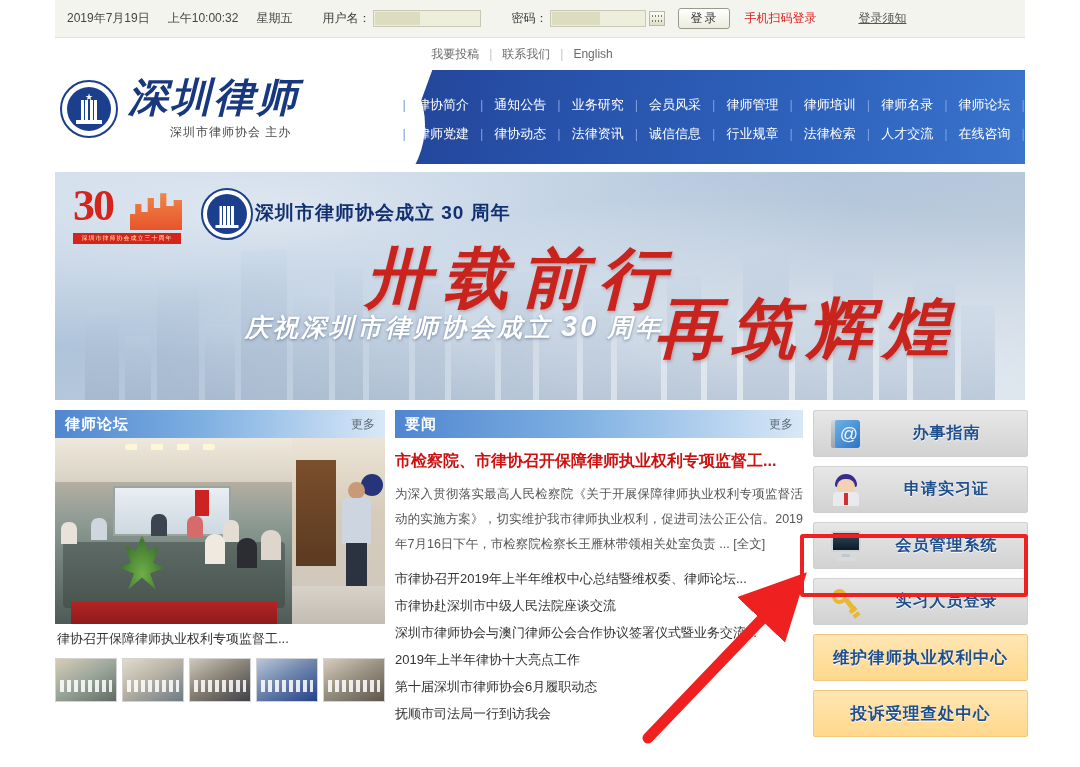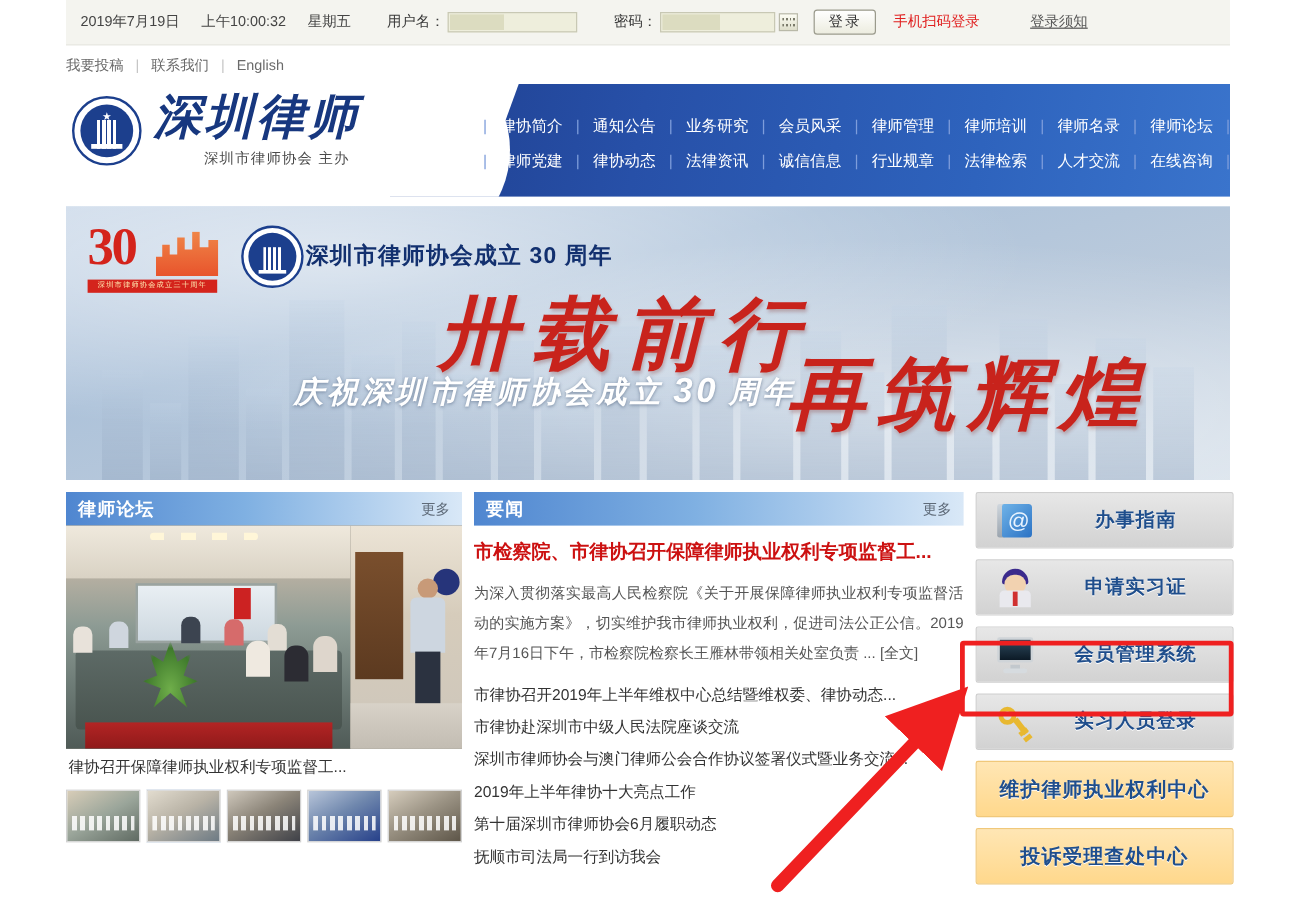--- a/index.html
+++ b/index.html
@@ -80,21 +80,21 @@
     text-decoration: none; cursor: pointer;
   }
   .link-gray {
     margin-left: 42px; color: #555; font-size: 12px;
     text-decoration: underline; cursor: pointer;
   }
 
   
   .utilbar {
     height: 32px; background: #fff;
-    display: flex; align-items: center; justify-content: flex-start;
+    display: flex; align-items: center; justify-content: center;
     padding-right: 36px; gap: 10px;
     font-size: 12px; color: #6a6a6a;
   }
   .utilbar a { color: #6a6a6a; text-decoration: none; cursor: pointer; }
   .utilbar .sep { color: #c4c4c4; }
 
   
   .header {
     position: relative; height: 94px; overflow: hidden;
     background: #ffffff;
@@ -694,21 +694,21 @@
         <div class="panel-head">
           <span class="t">要闻</span>
           <a class="more">更多</a>
         </div>
         <div class="news-title">市检察院、市律协召开保障律师执业权利专项监督工...</div>
         <div class="news-sum">
           <span>为深入贯彻落实最高人民检察院《关于开展保障律师执业权利专项监督活动的实施方案》，切实维护我市律师执业权利，促进司法公正公信。2019年7月16日下午，市检察院检察长王雁林带领相关处室负责 ...</span>
           <a class="full">[全文]</a>
         </div>
         <ul class="news-list">
-          <li>市律协召开2019年上半年维权中心总结暨维权委、律协动态...</li>
+          <li>市律协召开2019年上半年维权中心总结暨维权委、律师论坛...</li>
           <li>市律协赴深圳市中级人民法院座谈交流</li>
           <li>深圳市律师协会与澳门律师公会合作协议签署仪式暨业务交流...</li>
           <li>2019年上半年律协十大亮点工作</li>
           <li>第十届深圳市律师协会6月履职动态</li>
           <li>抚顺市司法局一行到访我会</li>
         </ul>
       </div>
 
       <div class="col-side">
         <div class="side-btns">

